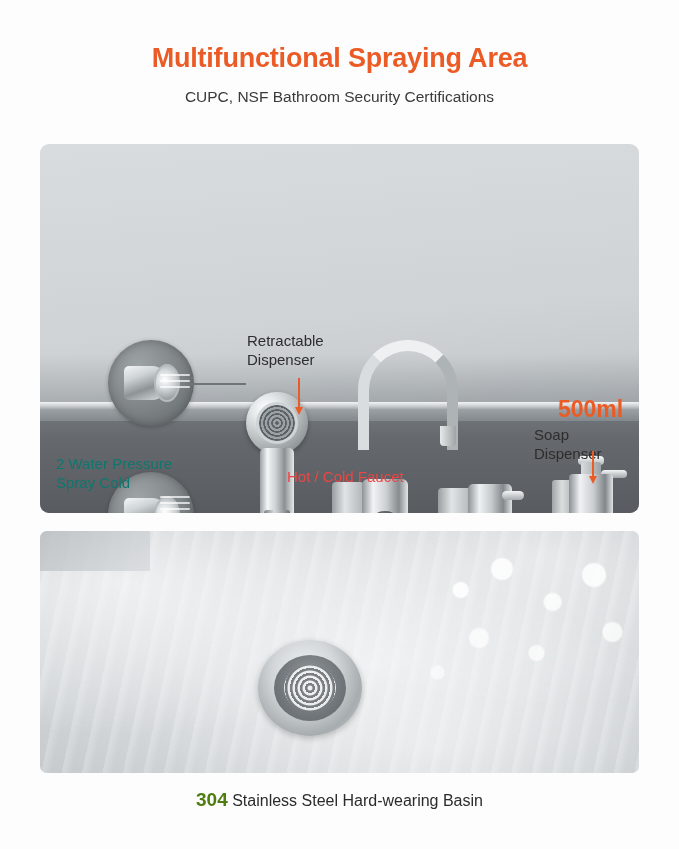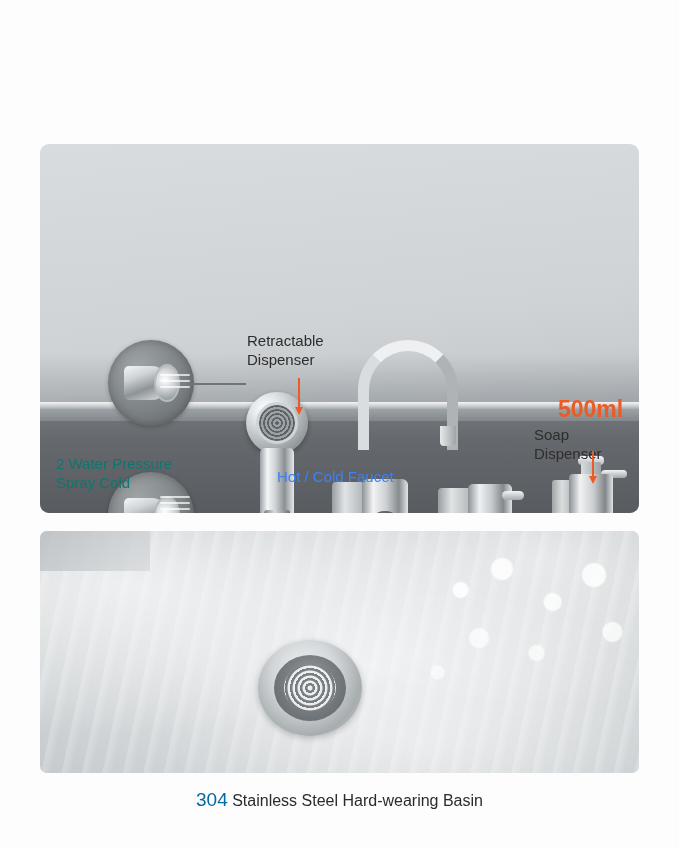--- a/index.html
+++ b/index.html
@@ -472,30 +472,34 @@
   .footer {
     position: absolute;
     left: 0;
     top: 789px;
     width: 100%;
     text-align: center;
     font-size: 16px;
     color: #2b2b2b;
   }
   .footer .num {
-    font-weight: normal;
+    font-weight: bold;
     font-size: 19px;
-    color: #0369a1;
+    color: #4d7c0f;
   }
 </style>
 </head>
 <body>
 
 <div class="page">
 
+  <div class="header">
+    <div class="headline">Multifunctional Spraying Area</div>
+    <div class="subhead">CUPC, NSF Bathroom Security Certifications</div>
+  </div>
 
   <div class="panel1">
 
     <div class="wall-shadow"></div>
     <div class="counter"></div>
     <div class="counter-edge"></div>
     <div class="counter-deck"></div>
 
     <div class="inset top">
       <div class="inset-head"></div>
@@ -554,21 +558,21 @@
 
     <div class="arrow down arrow-retractable"></div>
     <div class="arrow down arrow-soap"></div>
 
   </div>
 
   <div class="lbl lbl-spray" style="color:#0f766e;">
     <span>2 Water Pressure</span><br>
     <span>Spray Cold</span>
   </div>
-  <div class="lbl lbl-faucet" style="color:#3b82f6;">Hot / Cold Faucet</div>
+  <div class="lbl lbl-faucet" style="color:#ef4444;padding-left:10px;">Hot / Cold Faucet</div>
 
   <div class="panel2">
     <div class="water-sheen"></div>
     <div class="corner-block"></div>
     <div class="foam"></div>
   </div>
 
   <div class="drain">
     <div class="drain-ring"></div>
     <div class="drain-inner"></div>

